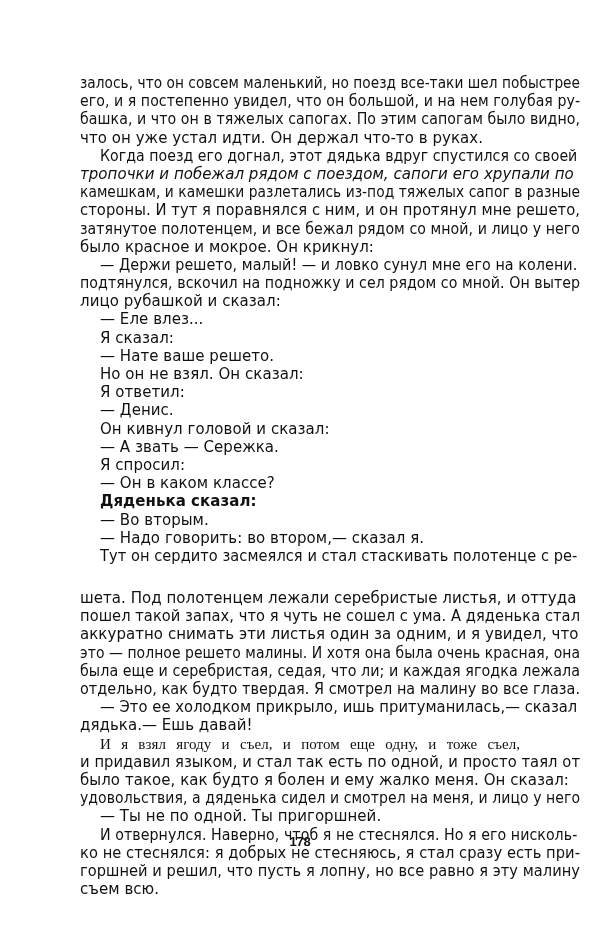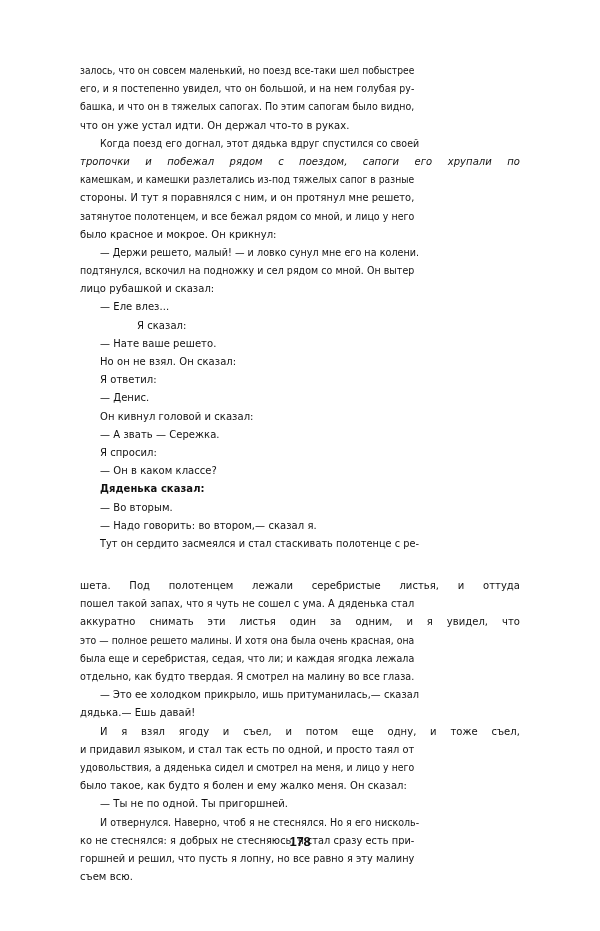--- a/index.html
+++ b/index.html
@@ -10,24 +10,24 @@
     body {
       width: 600px;
       height: 931px;
       position: relative;
       overflow: hidden;
       color: #111111;
     }
     .page {
       position: absolute;
       left: 80px;
-      top: 62px;
+      top: 74px;
       width: 440px;
       font-family: "DejaVu Sans", sans-serif;
-      font-size: 10px;
+      font-size: 15px;
       line-height: 18.2px;
       letter-spacing: 0.05px;
     }
     .line {
       display: block;
       white-space: nowrap;
       text-align: justify;
       text-align-last: justify;
       height: 18.2px;
       overflow: visible;
@@ -61,45 +61,45 @@
     <div class="line indent" style="white-space: nowrap;"><span style="white-space: nowrap; display: inline-block; transform: scaleX(0.941045); transform-origin: left center;">Когда поезд его догнал, этот дядька вдруг спустился со своей</span></div>
     <div class="line" style="white-space: nowrap; font-style: italic;"><span style="white-space: nowrap; word-spacing: 0px;">тропочки и побежал рядом с поездом, сапоги его хрупали по</span></div>
     <div class="line" style="white-space: nowrap;"><span style="white-space: nowrap; display: inline-block; transform: scaleX(0.920954); transform-origin: left center;">камешкам, и камешки разлетались из-под тяжелых сапог в разные</span></div>
     <div class="line" style="white-space: nowrap;"><span style="white-space: nowrap; display: inline-block; transform: scaleX(0.985442); transform-origin: left center;">стороны. И тут я поравнялся с ним, и он протянул мне решето,</span></div>
     <div class="line" style="white-space: nowrap;"><span style="white-space: nowrap; display: inline-block; transform: scaleX(0.944808); transform-origin: left center;">затянутое полотенцем, и все бежал рядом со мной, и лицо у него</span></div>
     <div class="line last" style="white-space: nowrap;"><span style="white-space: nowrap;">было красное и мокрое. Он крикнул:</span></div>
     <div class="line indent" style="white-space: nowrap;"><span style="white-space: nowrap; display: inline-block; transform: scaleX(0.956379); transform-origin: left center;">— Держи решето, малый! — и ловко сунул мне его на колени.</span></div>
     <div class="line" style="white-space: nowrap;"><span style="white-space: nowrap; display: inline-block; transform: scaleX(0.945823); transform-origin: left center;">подтянулся, вскочил на подножку и сел рядом со мной. Он вытер</span></div>
     <div class="line last" style="white-space: nowrap;"><span style="white-space: nowrap;">лицо рубашкой и сказал:</span></div>
     <div class="line indent last" style="white-space: nowrap;"><span style="white-space: nowrap;">— Еле влез...</span></div>
-    <div class="line indent last" style="white-space: nowrap;"><span style="white-space: nowrap; margin-left: 37px;">Я сказал:</span></div>
+    <div class="line indent last" style="white-space: nowrap;"><span style="white-space: nowrap;">Я сказал:</span></div>
     <div class="line indent last" style="white-space: nowrap;"><span style="white-space: nowrap;">— Нате ваше решето.</span></div>
     <div class="line indent last" style="white-space: nowrap;"><span style="white-space: nowrap;">Но он не взял. Он сказал:</span></div>
     <div class="line indent last" style="white-space: nowrap;"><span style="white-space: nowrap;">Я ответил:</span></div>
     <div class="line indent last" style="white-space: nowrap;"><span style="white-space: nowrap;">— Денис.</span></div>
     <div class="line indent last" style="white-space: nowrap;"><span style="white-space: nowrap;">Он кивнул головой и сказал:</span></div>
     <div class="line indent last" style="white-space: nowrap;"><span style="white-space: nowrap;">— А звать — Сережка.</span></div>
     <div class="line indent last" style="white-space: nowrap;"><span style="white-space: nowrap;">Я спросил:</span></div>
     <div class="line indent last" style="white-space: nowrap;"><span style="white-space: nowrap;">— Он в каком классе?</span></div>
     <div class="line indent last" style="white-space: nowrap; font-weight: bold;"><span style="white-space: nowrap;">Дяденька сказал:</span></div>
     <div class="line indent last" style="white-space: nowrap;"><span style="white-space: nowrap;">— Во вторым.</span></div>
     <div class="line indent last" style="white-space: nowrap;"><span style="white-space: nowrap;">— Надо говорить: во втором,— сказал я.</span></div>
     <div class="line indent" style="white-space: nowrap;"><span style="white-space: nowrap; display: inline-block; transform: scaleX(0.973807); transform-origin: left center;">Тут он сердито засмеялся и стал стаскивать полотенце с ре-</span></div>
     <div class="line" style="white-space: nowrap; margin-top: 24px;"><span style="white-space: nowrap; word-spacing: 0px;">шета. Под полотенцем лежали серебристые листья, и оттуда</span></div>
     <div class="line" style="white-space: nowrap;"><span style="white-space: nowrap; display: inline-block; transform: scaleX(0.97676); transform-origin: left center;">пошел такой запах, что я чуть не сошел с ума. А дяденька стал</span></div>
     <div class="line" style="white-space: nowrap;"><span style="white-space: nowrap; word-spacing: 0px;">аккуратно снимать эти листья один за одним, и я увидел, что</span></div>
     <div class="line" style="white-space: nowrap;"><span style="white-space: nowrap; display: inline-block; transform: scaleX(0.930632); transform-origin: left center;">это — полное решето малины. И хотя она была очень красная, она</span></div>
     <div class="line" style="white-space: nowrap;"><span style="white-space: nowrap; display: inline-block; transform: scaleX(0.952961); transform-origin: left center;">была еще и серебристая, седая, что ли; и каждая ягодка лежала</span></div>
     <div class="line last" style="white-space: nowrap;"><span style="white-space: nowrap; display: inline-block; transform: scaleX(0.960568); transform-origin: left center;">отдельно, как будто твердая. Я смотрел на малину во все глаза.</span></div>
     <div class="line indent" style="white-space: nowrap;"><span style="white-space: nowrap; display: inline-block; transform: scaleX(0.982887); transform-origin: left center;">— Это ее холодком прикрыло, ишь притуманилась,— сказал</span></div>
     <div class="line last" style="white-space: nowrap;"><span style="white-space: nowrap;">дядька.— Ешь давай!</span></div>
-    <div class="line indent" style="white-space: nowrap;"><span style="white-space: nowrap; word-spacing: 0px;">И я взял ягоду и съел, и потом еще одну, и тоже съел,</span></div>
+    <div class="line indent" style="white-space: nowrap;"><span style="white-space: nowrap; word-spacing: 0px; font-family: Liberation Serif, serif;">И я взял ягоду и съел, и потом еще одну, и тоже съел,</span></div>
     <div class="line" style="white-space: nowrap;"><span style="white-space: nowrap; display: inline-block; transform: scaleX(0.983481); transform-origin: left center;">и придавил языком, и стал так есть по одной, и просто таял от</span></div>
+    <div class="line last" style="white-space: nowrap;"><span style="white-space: nowrap;">было такое, как будто я болен и ему жалко меня. Он сказал:</span></div>
     <div class="line" style="white-space: nowrap;"><span style="white-space: nowrap; display: inline-block; transform: scaleX(0.936015); transform-origin: left center;">удовольствия, а дяденька сидел и смотрел на меня, и лицо у него</span></div>
-    <div class="line last" style="white-space: nowrap;"><span style="white-space: nowrap;">было такое, как будто я болен и ему жалко меня. Он сказал:</span></div>
     <div class="line indent last" style="white-space: nowrap;"><span style="white-space: nowrap;">— Ты не по одной. Ты пригоршней.</span></div>
     <div class="line indent" style="white-space: nowrap;"><span style="white-space: nowrap; display: inline-block; transform: scaleX(0.946646); transform-origin: left center;">И отвернулся. Наверно, чтоб я не стеснялся. Но я его нисколь-</span></div>
     <div class="line" style="white-space: nowrap;"><span style="white-space: nowrap; display: inline-block; transform: scaleX(0.978491); transform-origin: left center;">ко не стеснялся: я добрых не стесняюсь, я стал сразу есть при-</span></div>
     <div class="line" style="white-space: nowrap;"><span style="white-space: nowrap; display: inline-block; transform: scaleX(0.974293); transform-origin: left center;">горшней и решил, что пусть я лопну, но все равно я эту малину</span></div>
     <div class="line last" style="white-space: nowrap;"><span style="white-space: nowrap;">съем всю.</span></div>
   </div>
 
 <div class="page-number">178</div>
 
 </body></html>

